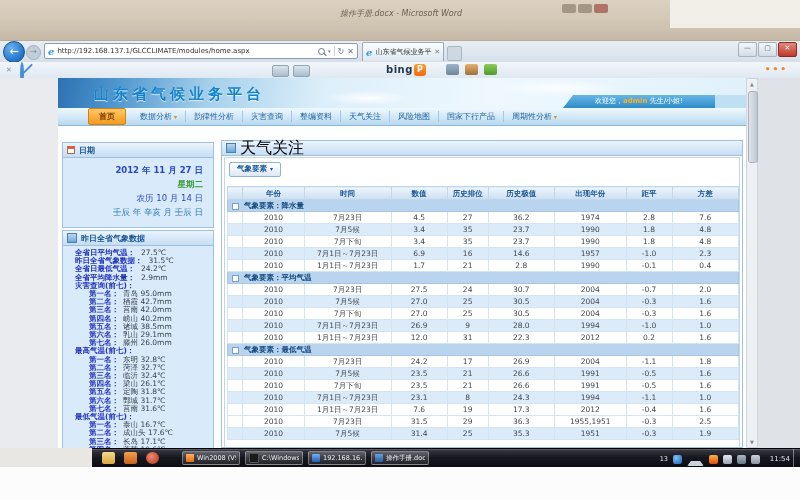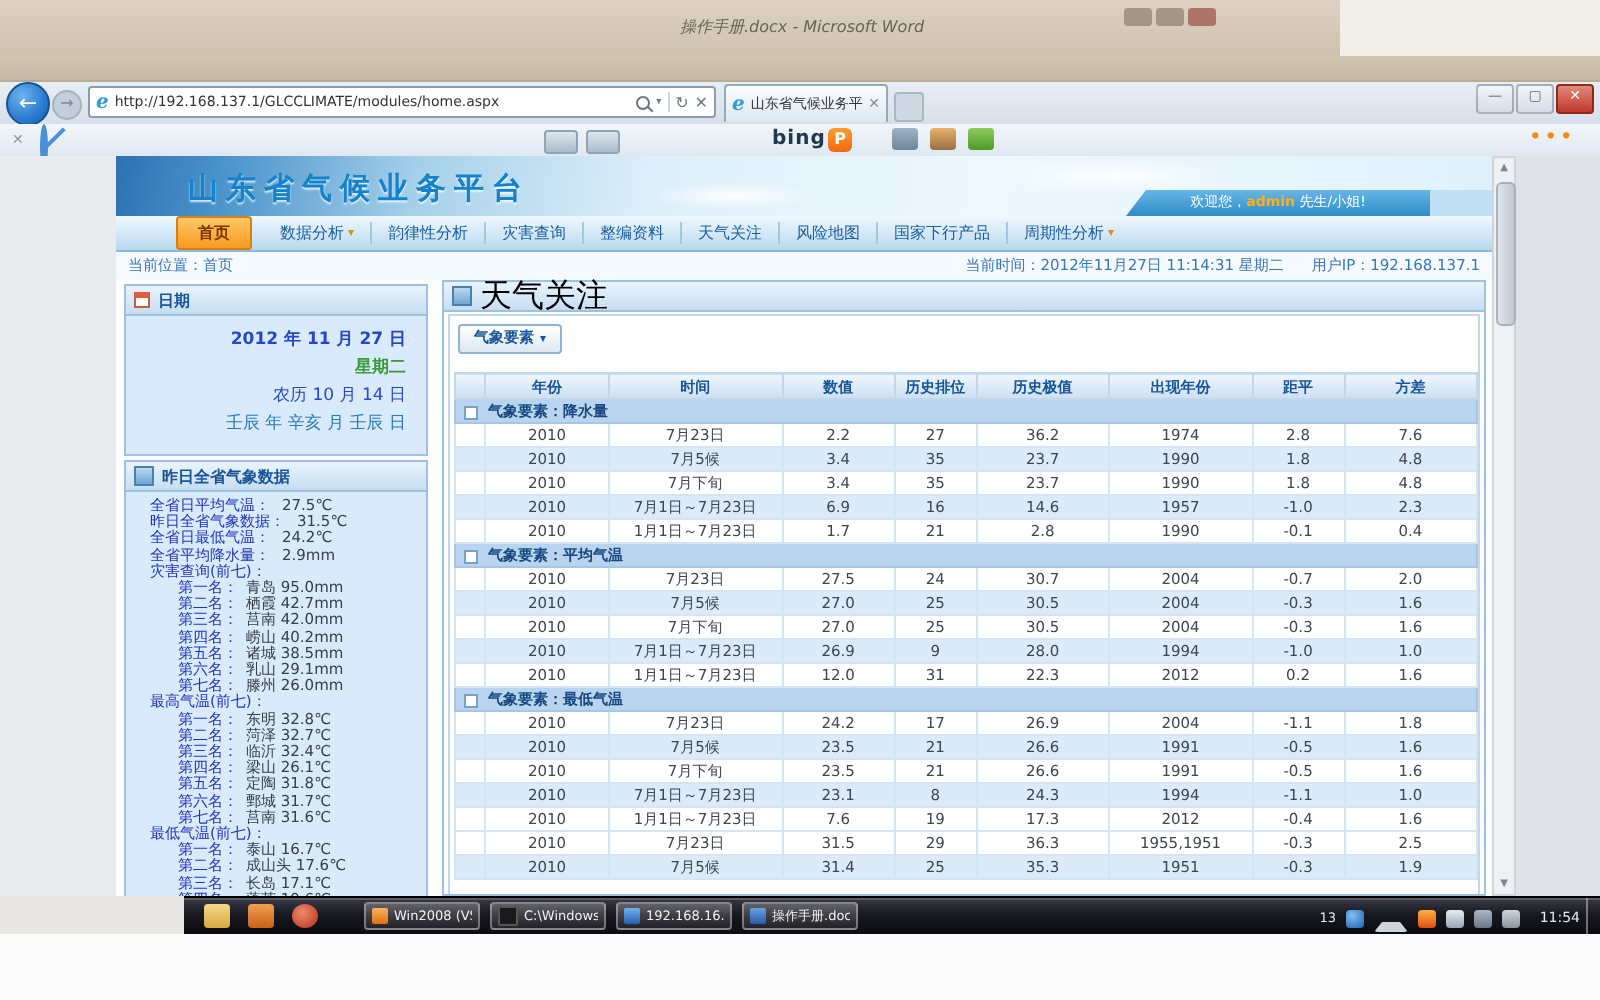--- a/index.html
+++ b/index.html
@@ -118,21 +118,21 @@
   .doc-icon{width:8px;height:8px;background:linear-gradient(#bcd8f0,#6ea6d4);border:1px solid #4a80b0;}
   .date-panel{left:4px;top:64px;width:152px;height:86px;}
   .date-body{padding:5px 10px 0 0;text-align:right;font-size:8.5px;line-height:14px;}
   .date-l1{color:#2847c8;font-weight:bold;}
   .date-l2{color:#3a9a3a;font-weight:bold;}
   .date-l3{color:#2847c8;}
   .date-l4{color:#2a7ab8;}
 
   .weather-panel{left:4px;top:152px;width:152px;height:300px;}
   .wline{font-size:7.5px;line-height:8.2px;white-space:nowrap;}
-  .wline .lb{color:#2233bb;font-weight:normal;}
+  .wline .lb{color:#2233bb;font-weight:bold;}
   .wline .vl{color:#384048;}
   .wstat{padding-left:12px;}
   .wstat .vl{margin-left:6px;}
   .wsec{padding-left:12px;color:#2233bb;font-weight:bold;}
   .wrank{padding-left:26px;}
   .wrank .vl{margin-left:4px;}
   .weather-body{padding-top:3px;}
 
   
   .main{position:absolute;left:163px;top:62px;width:522px;height:308px;
@@ -293,27 +293,20 @@
         </span>
         <span class="nav-item">
           <span>国家下行产品</span>
         </span>
         <span class="nav-item">
           <span>周期性分析</span>
           <span class="arr">▾</span>
         </span>
       </div>
 
-    <div class="statusbar">
-      <span class="loc">当前位置：首页</span>
-      <span class="right">
-        <span>当前时间：2012年11月27日 11:14:31 星期二</span>
-        <span>用户IP：192.168.137.1</span>
-      </span>
-    </div>
 
     <div class="panel date-panel">
       <div class="panel-hd">
         <span class="cal-icon"></span>
         <span class="ttl">日期</span>
       </div>
       <div class="date-body">
         <div class="date-l1">2012 年 11 月 27 日</div>
         <div class="date-l2">星期二</div>
         <div class="date-l3">农历 10 月 14 日</div>
@@ -388,21 +381,21 @@
               </tr>
             </thead>
           <tbody>
               <tr class="grp">
                 <td colspan="9">气象要素：降水量</td>
               </tr>
               <tr class="r0">
                 <td></td>
                 <td>2010</td>
                 <td>7月23日</td>
-                <td>2.2</td>
+                <td>4.5</td>
                 <td>27</td>
                 <td>36.2</td>
                 <td>1974</td>
                 <td>2.8</td>
                 <td>7.6</td>
               </tr>
               <tr class="r1">
                 <td></td>
                 <td>2010</td>
                 <td>7月5候</td>

